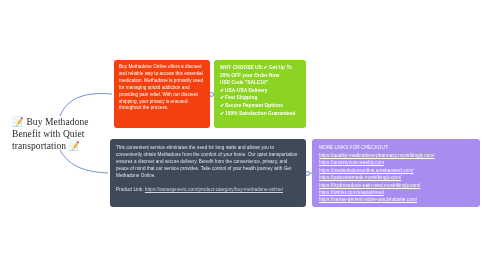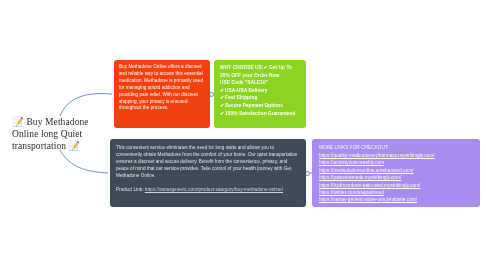--- a/index.html
+++ b/index.html
@@ -167,21 +167,21 @@
     <path d="M 60 116 C 68 96, 88 92, 112 94" fill="none" stroke="#6f8fd6" stroke-width="1"></path>
     <path d="M 60 150 C 70 168, 88 172, 108 173" fill="none" stroke="#6f8fd6" stroke-width="1"></path>
     <path d="M 210 94 L 214 94" fill="none" stroke="#6f8fd6" stroke-width="1"></path>
     <path d="M 306 173 L 312 173" fill="none" stroke="#6f8fd6" stroke-width="1"></path>
   </svg>
 
   <div class="cap" style="left:209px; top:91.5px;"></div>
   <div class="cap" style="left:305px; top:170.5px;"></div>
 
   <div class="root-node">
-    <span>📝 Buy Methadone Online long Quiet transportation 📝</span>
+    <span>📝 Buy Methadone Benefit with Quiet transportation 📝</span>
   </div>
 
   <div class="node node-red">
     <span class="node-text">Buy Methadone Online offers a discreet and reliable way to access this essential medication. Methadone is primarily used for managing opioid addiction and providing pain relief. With our discreet shipping, your privacy is ensured throughout the process.</span>
   </div>
 
   <div class="node node-green">
     <span class="hdr"><span>WHY CHOOSE US:</span><span>✔ Get Up To 20% OFF your Order Now</span></span>
     <span class="node-text">USE Code "SALE10"</span>
     <ul>

